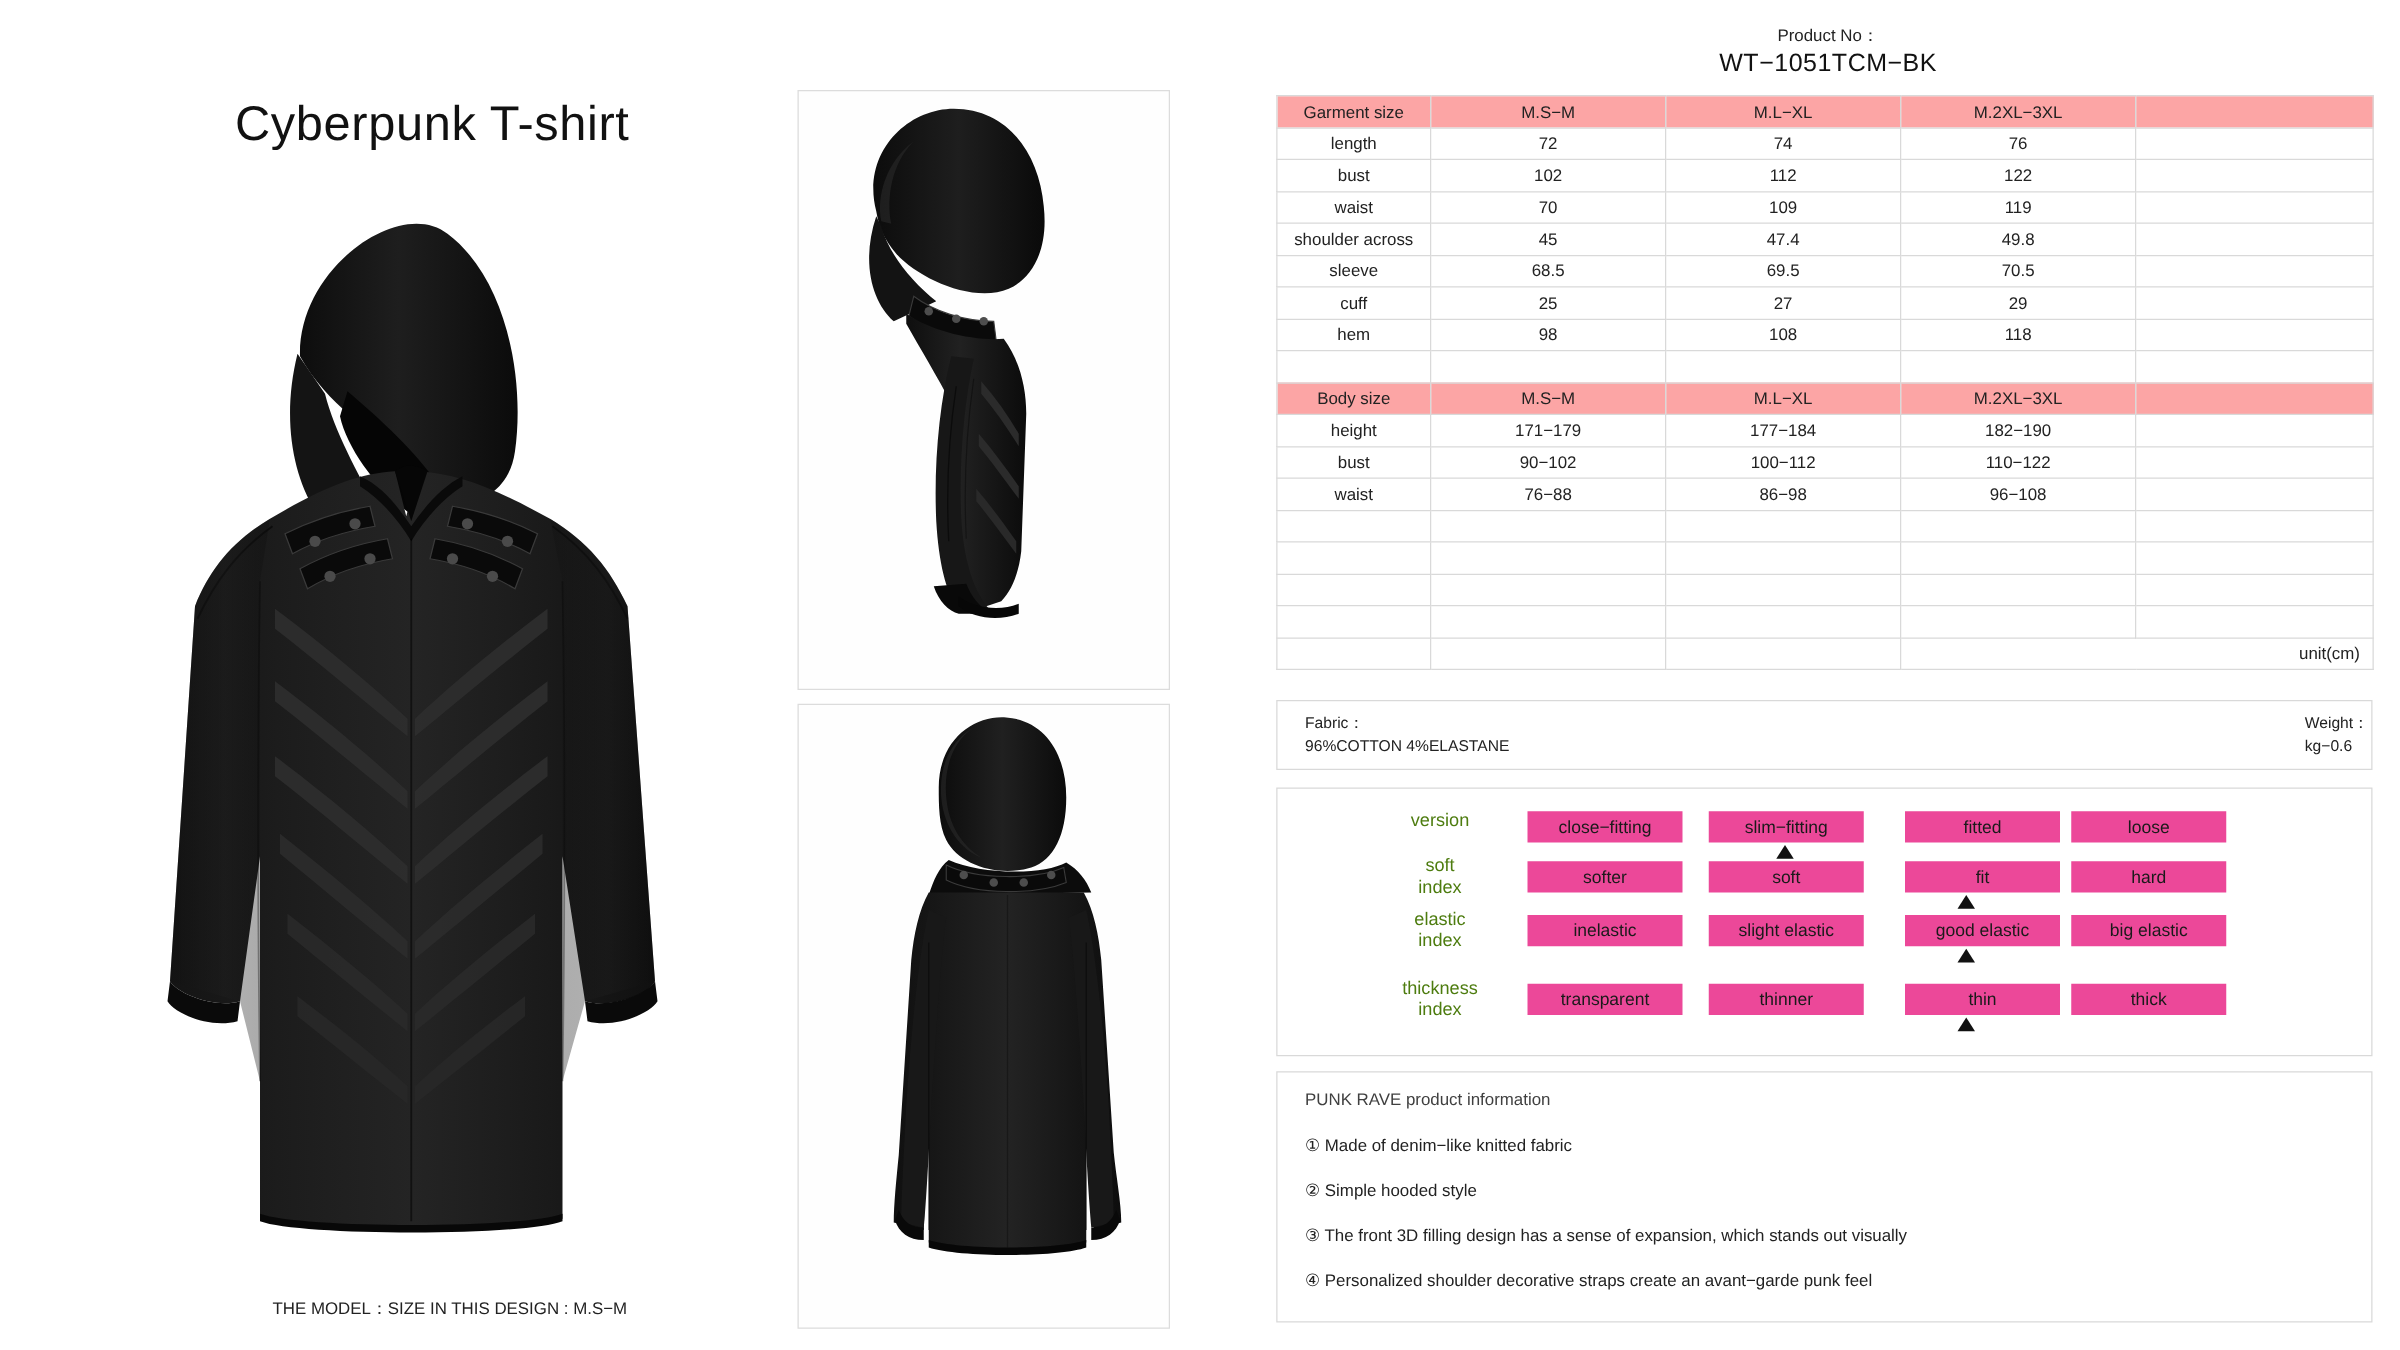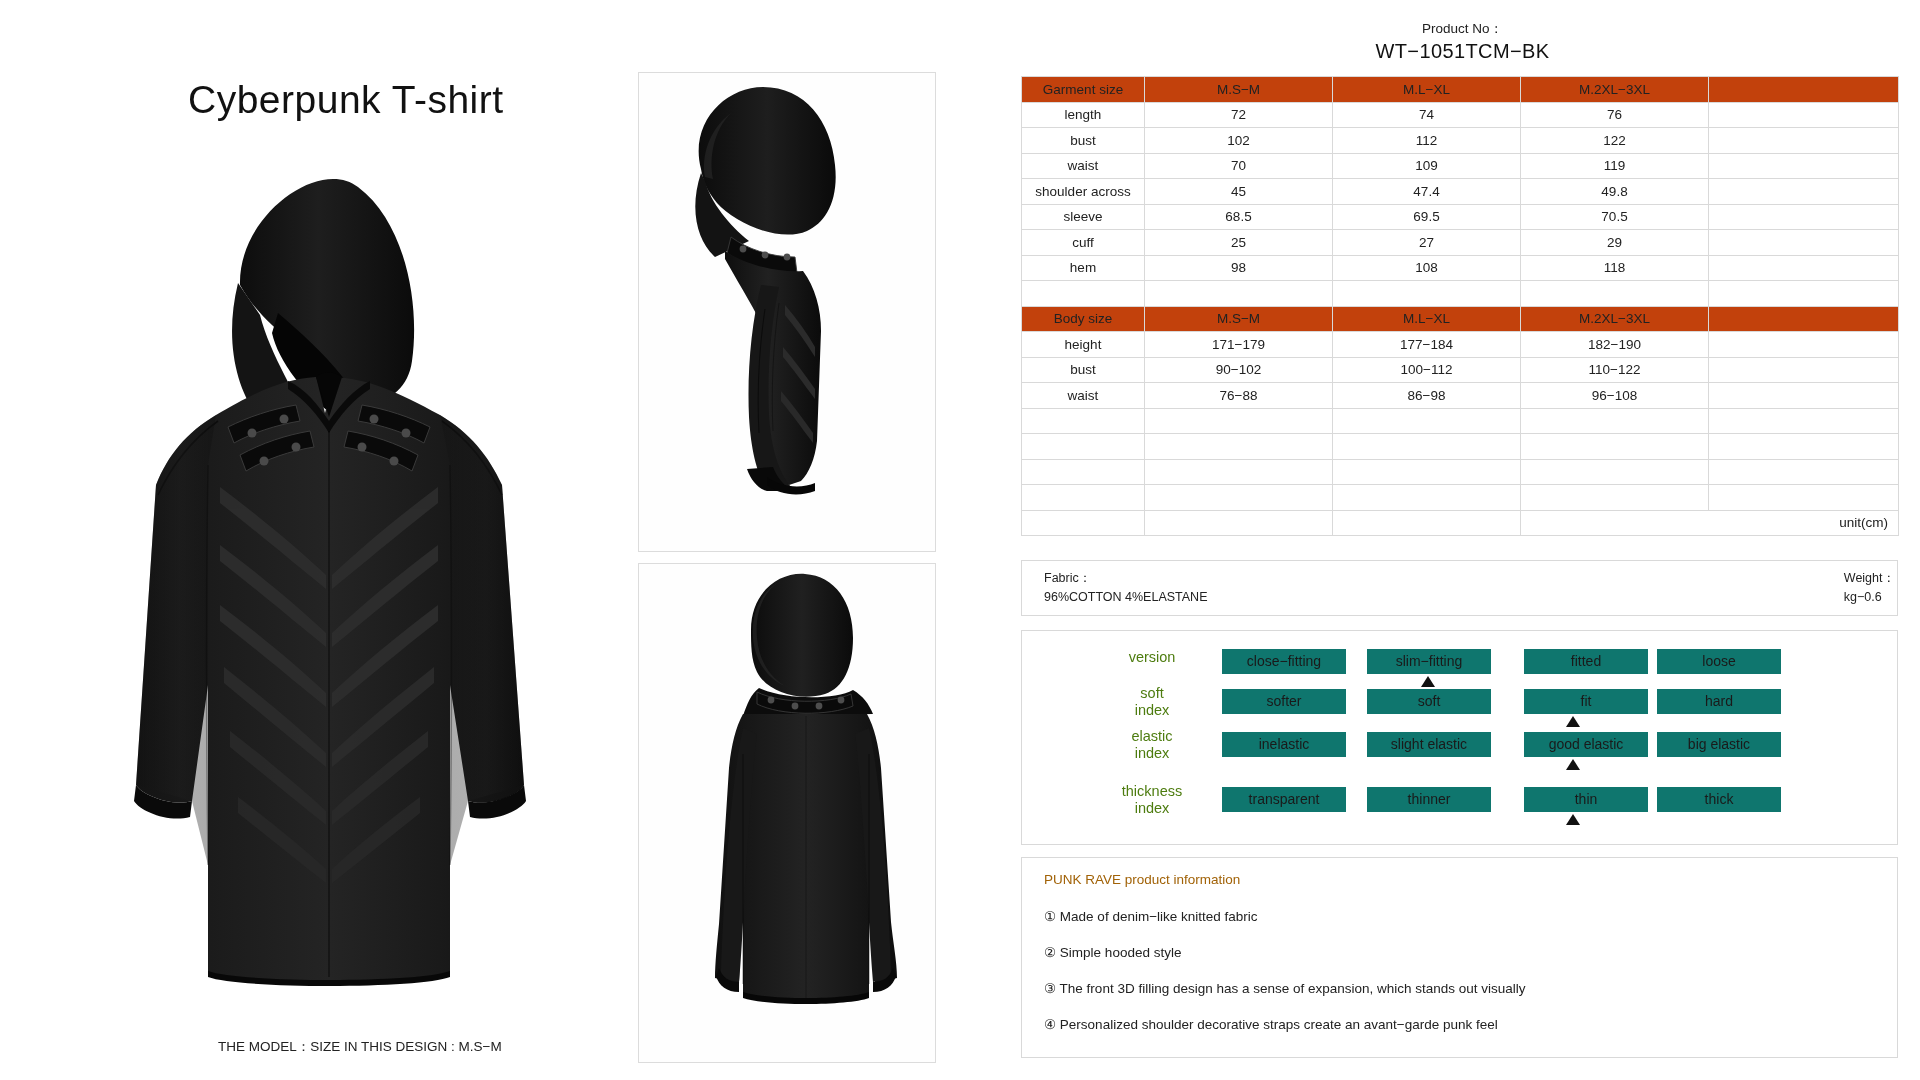--- a/index.html
+++ b/index.html
@@ -84,21 +84,21 @@
     color: #222;
   }
   .tbl td, .tbl th {
     border: 1px solid #d9d9d9;
     height: 25.5px;
     text-align: center;
     font-weight: 400;
     padding: 0;
     vertical-align: middle;
   }
-  .tbl .hdr td { background: #c2410c; }
+  .tbl .hdr td { background: #fca5a5; }
   .tbl col.c0 { width: 123px; }
   .tbl col.c1 { width: 188px; }
   .tbl col.c2 { width: 188px; }
   .tbl col.c3 { width: 188px; }
   .tbl col.c4 { width: 190px; }
 
   #table-wrap {
     position: absolute;
     left: 16px; top: 76px;
     width: 877px;
@@ -134,21 +134,21 @@
     text-align: center;
     font-size: 14.5px;
     color: #4d7c0f;
     line-height: 17px;
   }
   .idx-label.two-line { top: -4px; }
   .opt {
     position: absolute;
     top: 0;
     width: 124px; height: 25px;
-    background: #0f766e;
+    background: #ec4899;
     font-size: 14px;
     color: #1a1a1a;
     text-align: center;
     line-height: 25px;
   }
   .opt.o1 { left: 200px; }
   .opt.o2 { left: 345px; }
   .opt.o3 { left: 490px; margin-left: 12px; }
   .opt.o4 { left: 635px; }
   .marker {
@@ -163,21 +163,21 @@
   
   #info-box {
     position: absolute;
     left: 16px; top: 857px;
     width: 877px; height: 201px;
     border: 1px solid #d9d9d9;
   }
   #info-title {
     position: absolute;
     left: 22px; top: 14px;
-    font-size: 13.5px; color: #a16207;
+    font-size: 13.5px; color: #404040;
   }
   .info-line {
     position: absolute;
     left: 22px;
     font-size: 13.5px;
     color: #222;
     white-space: nowrap;
   }
 </style>
 </head>

